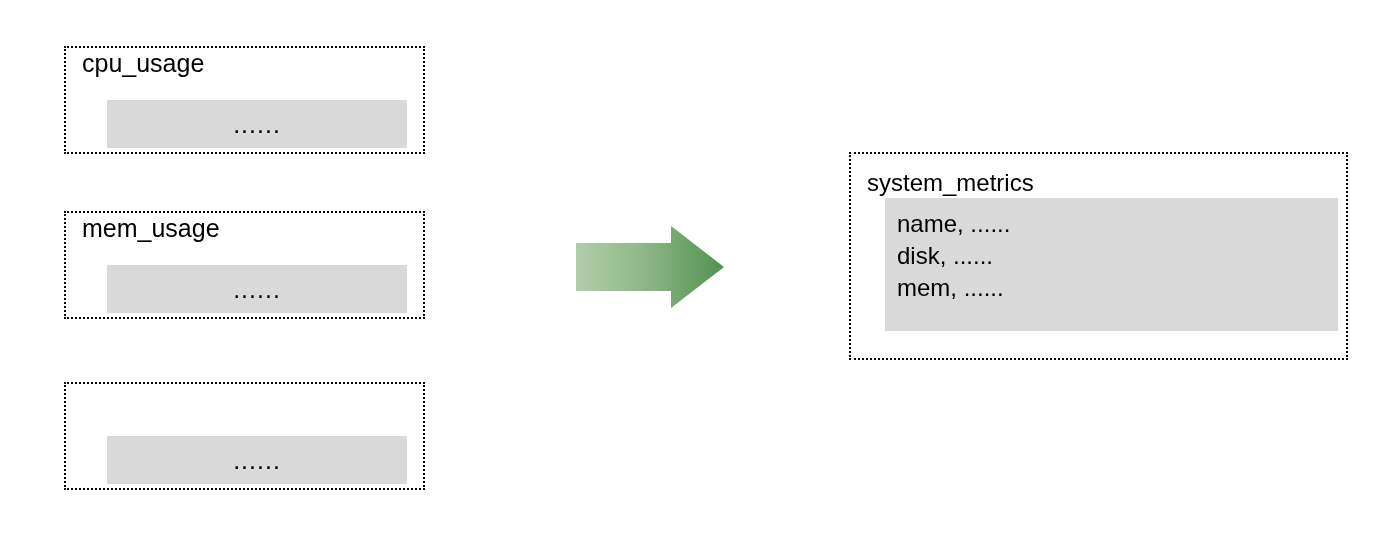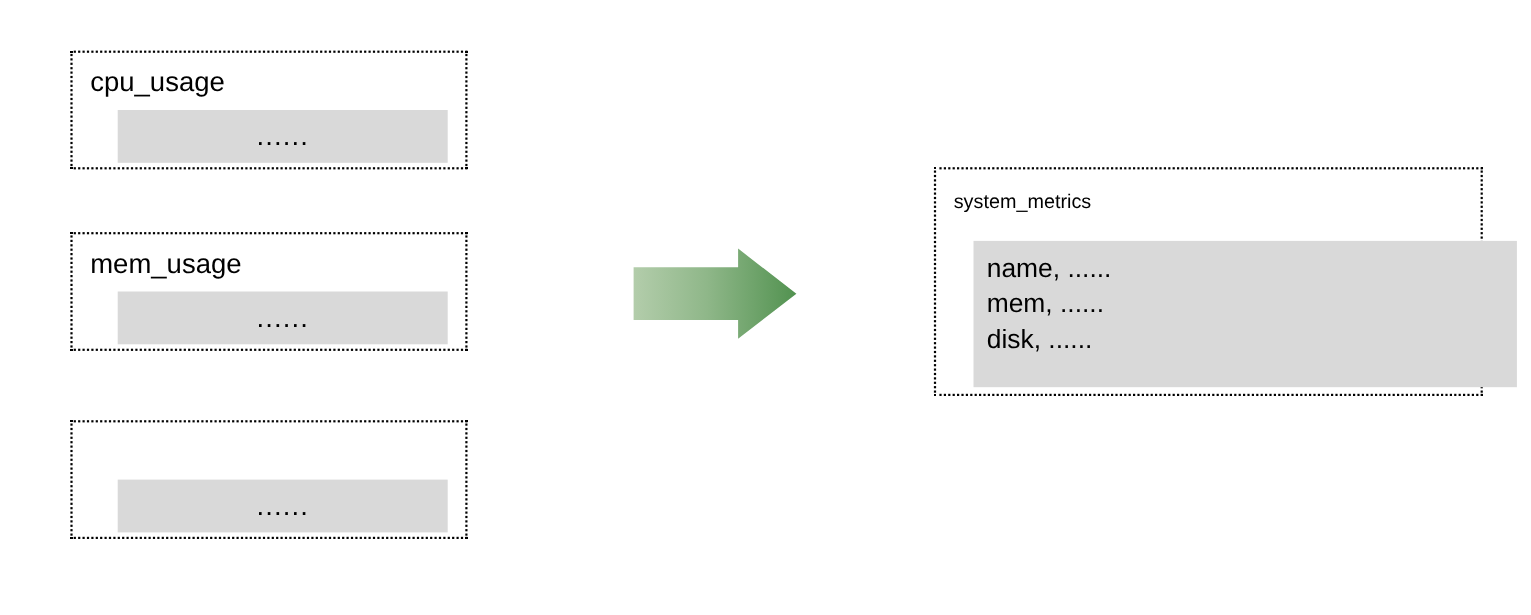--- a/index.html
+++ b/index.html
@@ -42,21 +42,21 @@
     background: #d9d9d9;
   }
 
   
   .src-box {
     width: 361px;
     height: 108px;
     left: 64px;
   }
   .src-box .entity-title {
-    top: 12px;
+    top: 0;
   }
   .src-box .entity-body {
     left: 41px;
     top: 52px;
     width: 300px;
     height: 48px;
   }
   .src-dots {
     position: absolute;
     left: 0;
@@ -76,26 +76,26 @@
 
   
   #box-target {
     left: 849px;
     top: 152px;
     width: 499px;
     height: 208px;
   }
   #box-target .entity-title {
     top: 14px;
-    font-size: 18px;
+    font-size: 24px;
   }
   #box-target .entity-body {
     left: 34px;
-    top: 65px;
-    width: 494px;
+    top: 44px;
+    width: 453px;
     height: 133px;
     padding: 10px 0 0 12px;
   }
   .field-line {
     font-size: 24px;
     line-height: 32px;
     color: #000000;
     white-space: nowrap;
     letter-spacing: 0px;
   }
@@ -142,18 +142,18 @@
         <stop offset="100%" stop-color="#529250"></stop>
       </linearGradient>
     </defs>
     <polygon points="4,19 99,19 99,2 152,43 99,84 99,67 4,67" fill="url(#arrowGrad)"></polygon>
   </svg>
 
   <div class="entity-box" id="box-target">
     <div class="entity-title">system_metrics</div>
     <div class="entity-body">
       <div class="field-line">name, ......</div>
+      <div class="field-line">disk, ......</div>
       <div class="field-line">mem, ......</div>
-      <div class="field-line">disk, ......</div>
     </div>
   </div>
 
 </div>
 
 </body></html>

